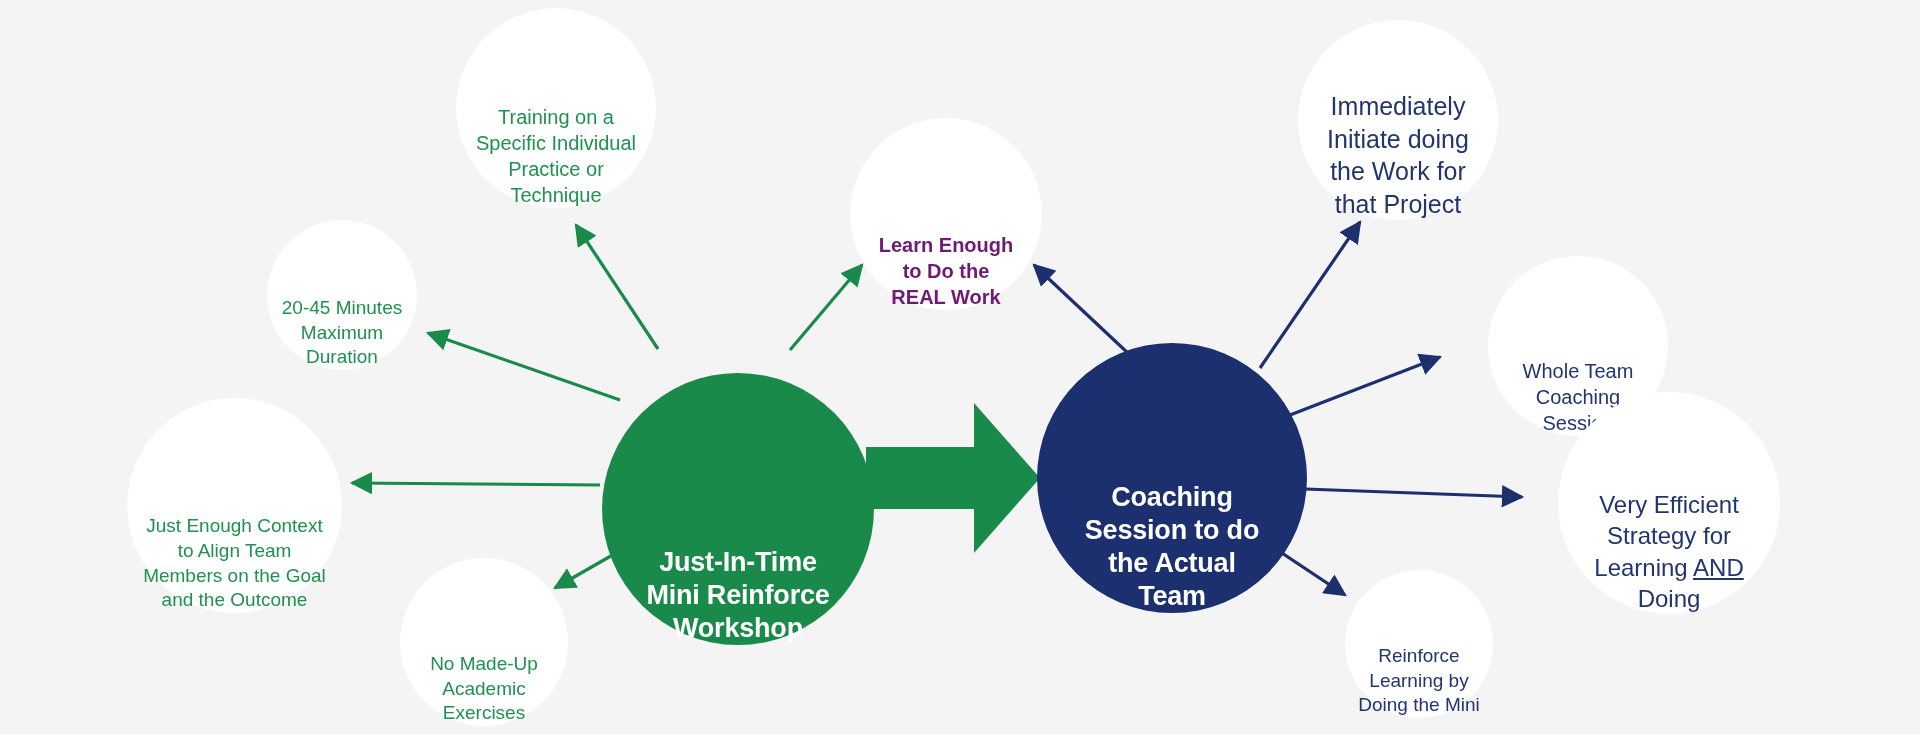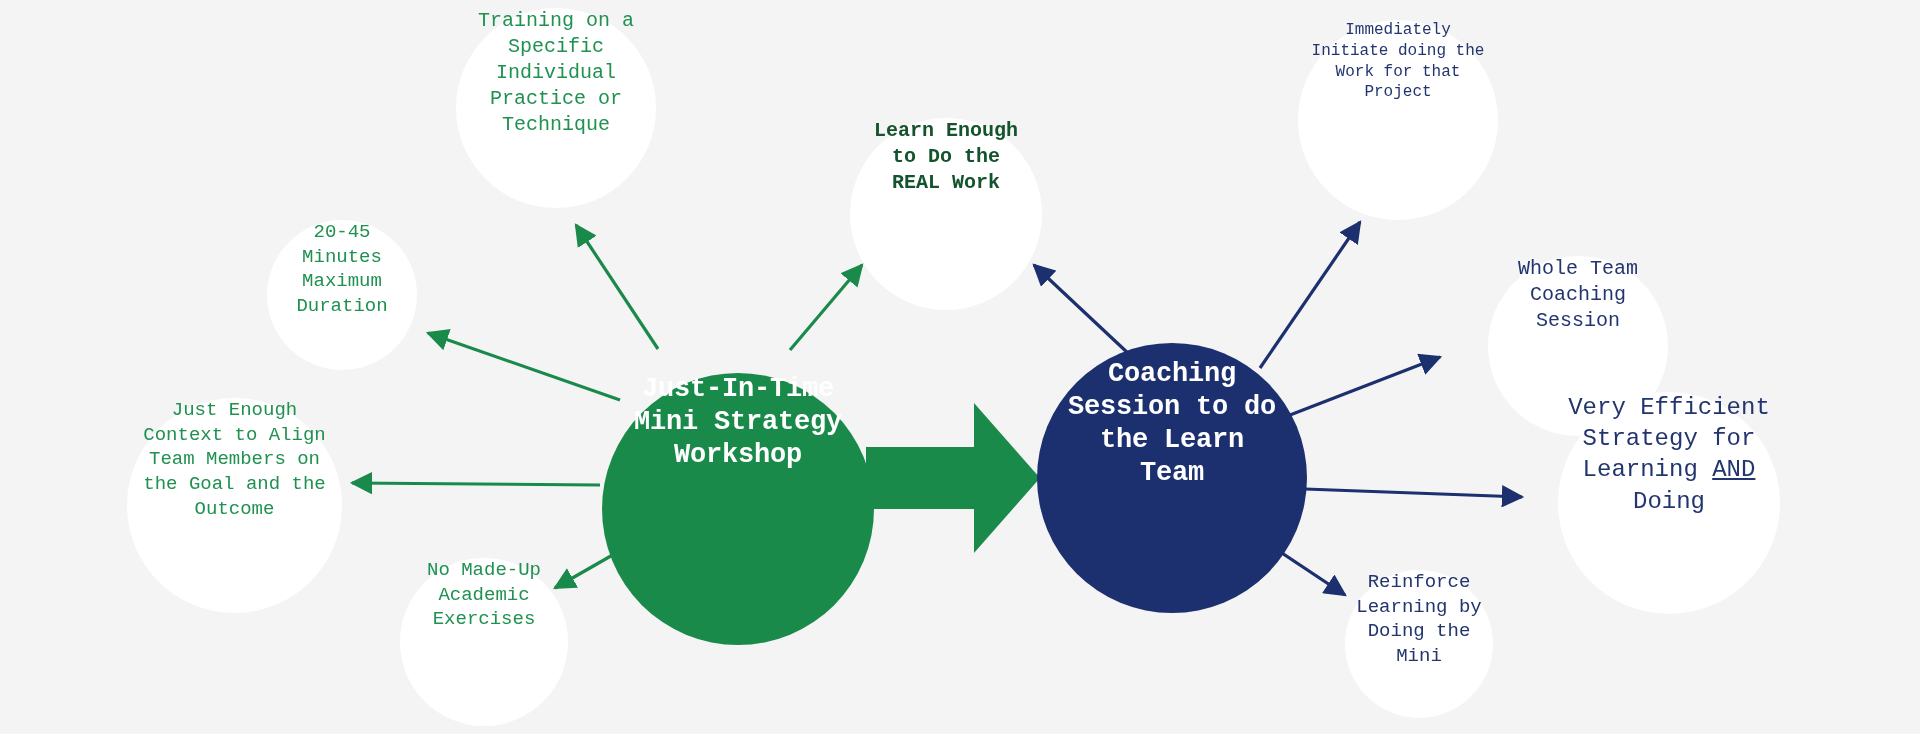--- a/index.html
+++ b/index.html
@@ -22,25 +22,24 @@
     left: 0;
     top: 0;
     width: 1920px;
     height: 734px;
     pointer-events: none;
   }
   .node {
     position: absolute;
     border-radius: 50%;
     display: flex;
-    align-items: flex-start;
+    align-items: flex-end;
     justify-content: center;
     text-align: center;
     box-sizing: border-box;
-    font-family: Liberation Mono, monospace;
   }
   .satellite {
     background: #ffffff;
   }
   .satellite .label {
     line-height: 1.30;
     padding: 0 10px;
   }
   .hub {
     z-index: 3;
@@ -57,21 +56,21 @@
   .hub-navy {
     background: #1c2f6e;
   }
   .label-green {
     color: #1f9150;
   }
   .label-navy {
     color: #22356f;
   }
   .label-cyan {
-    color: #14532d;
+    color: #701a75;
     font-weight: bold;
   }
   .u {
     text-decoration: underline;
   }
 </style>
 </head>
 <body>
 
 <div id="canvas">
@@ -125,36 +124,36 @@
     <span class="label label-cyan" style="font-size:20px;">
       <span>Learn Enough</span><br>
       <span>to Do the</span><br>
       <span>REAL Work</span>
     </span>
   </div>
 
   <div class="node hub hub-green" style="left:602px; top:373px; width:272px; height:272px;">
     <span class="label" style="font-size:27px;">
       <span>Just-In-Time</span><br>
-      <span>Mini Strategy</span><br>
+      <span>Mini Reinforce</span><br>
       <span>Workshop</span>
     </span>
   </div>
 
   <div class="node hub hub-navy" style="left:1037px; top:343px; width:270px; height:270px;">
     <span class="label" style="font-size:27px;margin-top:15px;">
       <span>Coaching</span><br>
       <span>Session to do</span><br>
-      <span>the Learn</span><br>
+      <span>the Actual</span><br>
       <span>Team</span>
     </span>
   </div>
 
   <div class="node satellite" style="left:1298px; top:20px; width:200px; height:200px;">
-    <span class="label label-navy" style="font-size:16px;">Immediately Initiate doing the Work for that Project</span>
+    <span class="label label-navy" style="font-size:25px;">Immediately Initiate doing the Work for that Project</span>
   </div>
 
   <div class="node satellite" style="left:1488px; top:256px; width:180px; height:180px;">
     <span class="label label-navy" style="font-size:20px;">Whole Team Coaching Session</span>
   </div>
 
   <div class="node satellite" style="left:1558px; top:392px; width:222px; height:222px;">
     <span class="label label-navy" style="font-size:24px;">
       <span>Very Efficient Strategy for Learning </span><span class="u">AND</span><span> Doing</span>
     </span>

